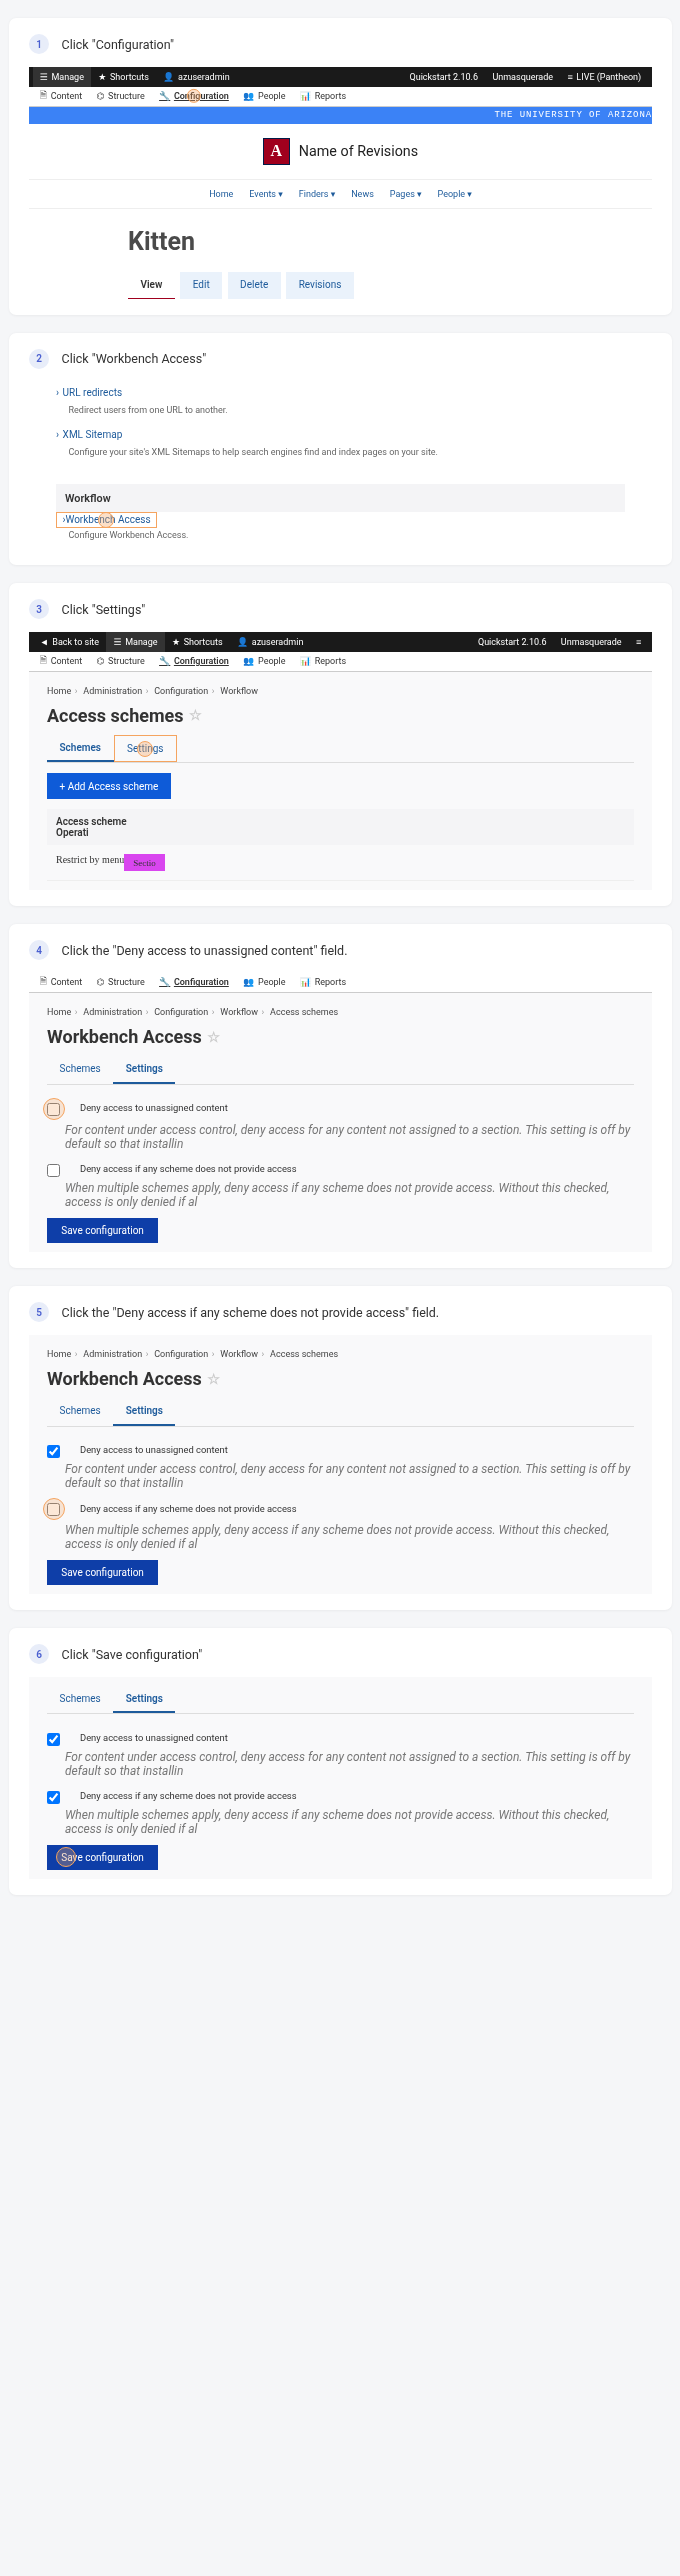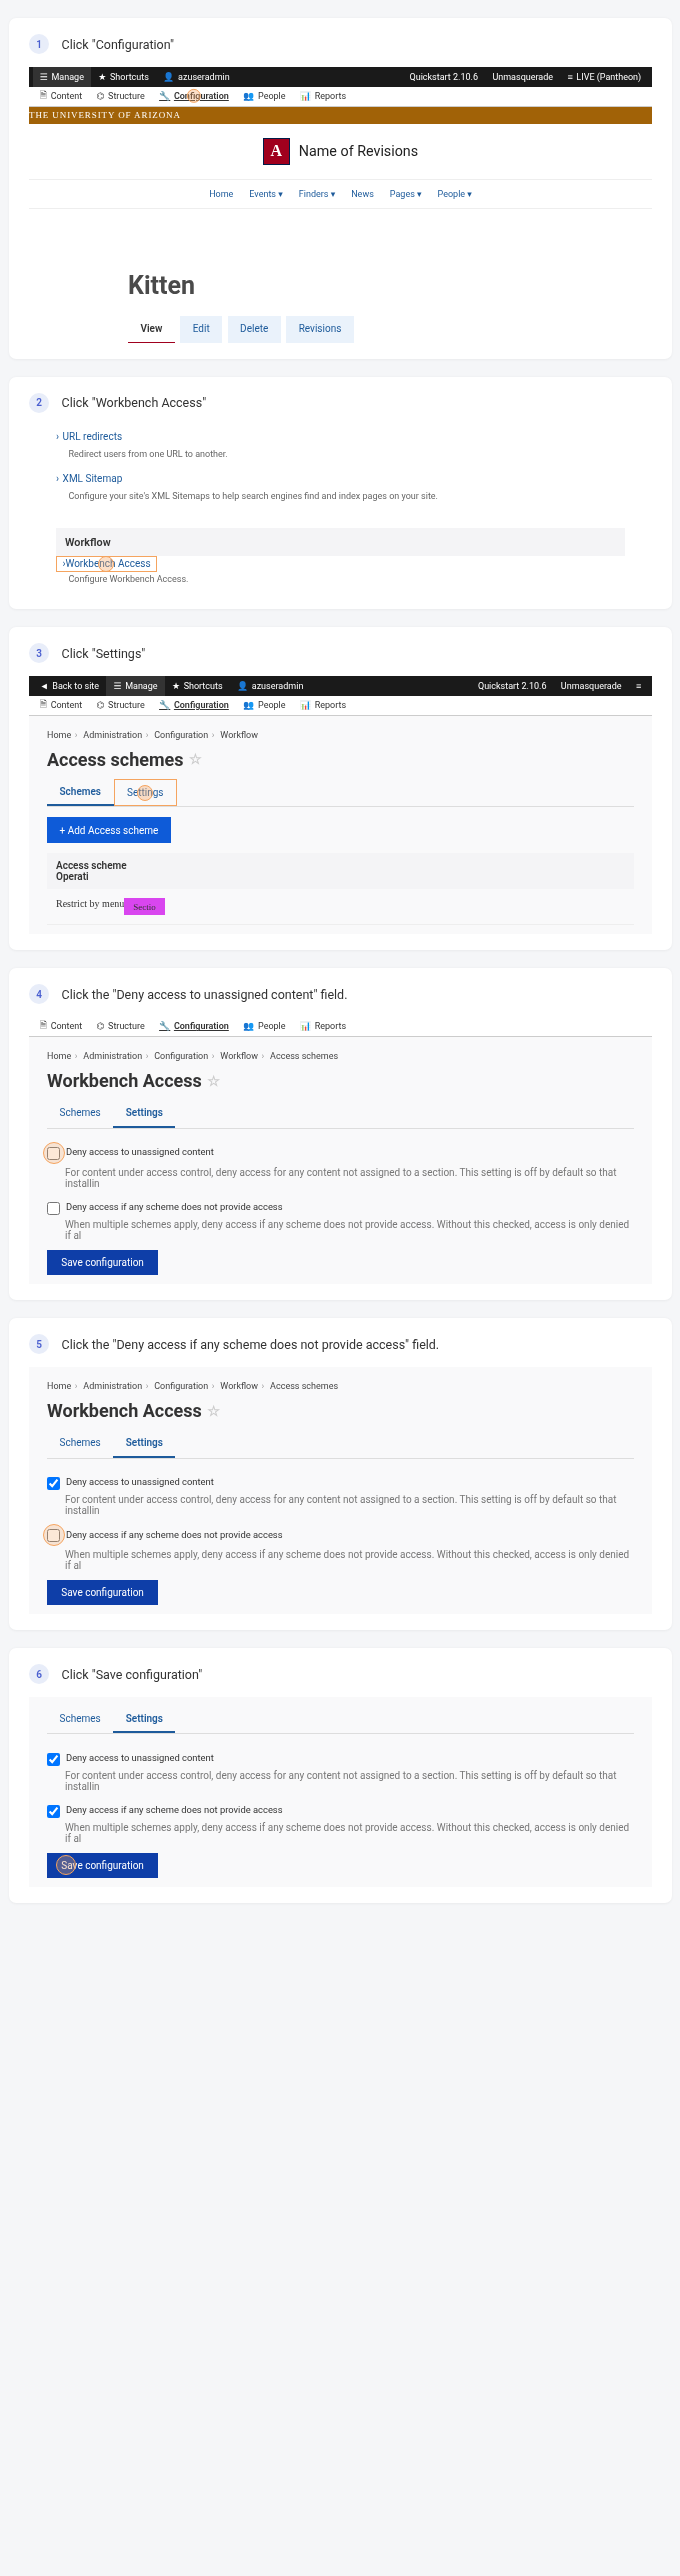--- a/index.html
+++ b/index.html
@@ -67,27 +67,27 @@
   .subbar .config-active { font-weight: 600; text-decoration: underline; }
   .highlight-circle {
     display: inline-block;
     width: 14.3px; height: 14.3px;
     border: 1.8px solid #f5a45f;
     background: rgba(245,164,95,0.35);
     border-radius: 50%;
     position: absolute;
   }
   .uofa-bar {
-    background: #a16207;
+    background: #3b82f6;
     color: #fff;
-    text-align: left;
+    text-align: right;
     font-size: 9px;
     letter-spacing: 0.9px;
     padding: 3.6px 0;
-    font-family: Liberation Serif, serif;
+    font-family: Liberation Mono, monospace;
   }
   .dept-block {
     display: flex;
     align-items: center;
     justify-content: center;
     padding: 14.3px 0;
     gap: 9px;
   }
   .a-logo {
     width: 27px; height: 27px;
@@ -104,21 +104,21 @@
     display: flex;
     justify-content: center;
     gap: 16px;
     padding: 9px 0;
     font-size: 9px;
     color: #1e5b9b;
     border-top: 0.9px solid #eee;
     border-bottom: 0.9px solid #eee;
   }
   .page-content { padding: 18px 0 0 99px; }
-  .kitten-title { font-size: 25px; font-weight: 700; color: #4a4a4a; margin-bottom: 16px; margin-top: 44px; }
+  .kitten-title { font-size: 25px; font-weight: 700; color: #4a4a4a; margin-bottom: 16px; }
   .tabs-row { display: flex; gap: 0; }
   .tabs-row .tab {
     padding: 7.2px 12.5px;
     font-size: 10px;
     color: #1e5b9b;
   }
   .tabs-row .tab.active { color: #333; font-weight: 600; border-bottom: 1.8px solid #a0001e; }
   .tabs-row .tab.btn { background: #eaf2fb; margin-left: 5.4px; }
 
   .link-row { padding: 5.4px 0; color: #1e5b9b; font-size: 10px; }
@@ -195,38 +195,38 @@
     justify-content: flex-start;
     border-bottom: 0.9px solid #eee;
     font-family: Liberation Serif, serif;
   }
   .sect-btn { background: #d946ef; padding: 3.6px 9px; font-size: 9px; }
 
   .content-area { background: #f9f9fa; padding: 12.5px 0; }
   .checkbox-row {
     display: flex;
     align-items: flex-start;
-    gap: 6px;
+    gap: 20px;
     padding: 3.6px 0;
   }
   .checkbox-row input[type=checkbox] { margin-top: 0.9px; }
   .checkbox-row .cb-highlight {
     position: relative;
   }
   .checkbox-row .cb-highlight::after {
     content: "";
     position: absolute;
     left: -4.5px; top: -4.5px;
     width: 20px; height: 20px;
     border: 1.8px solid #f5a45f;
     background: rgba(245,164,95,0.25);
     border-radius: 50%;
   }
   .cb-label { font-size: 9.4px; color: #333; }
-  .cb-desc { font-size: 10px; color: #777; padding-left: 18px; margin-bottom: 9px; }
+  .cb-desc { font-size: 12px; color: #777; padding-left: 18px; margin-bottom: 9px; font-style: italic; }
   .save-btn {
     background: #0e3ea8;
     color: #fff;
     font-size: 10px;
     padding: 7.2px 14.3px;
     display: inline-block;
     position: relative;
   }
   .save-btn .circle {
     position: absolute;

